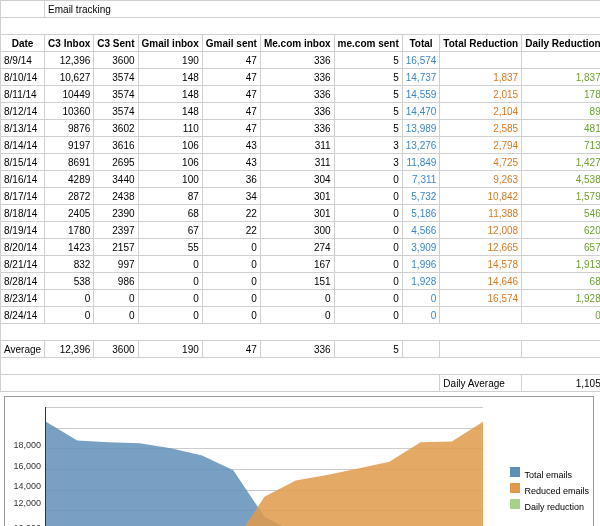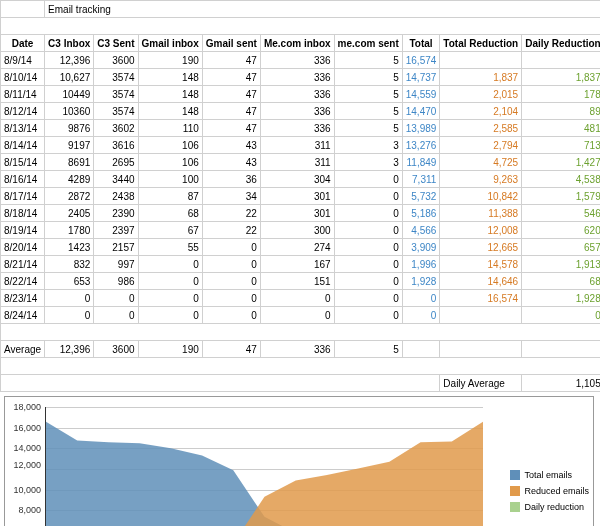--- a/index.html
+++ b/index.html
@@ -50,33 +50,34 @@
   }
   .plot svg { position:absolute; inset:0; width:100%; height:100%; }
   .ytick {
     position: absolute;
     left: 0;
     width: 36px;
     text-align: right;
     font-size: 9px;
     color: #333;
     transform: translateY(-50%);
+    margin-top: 38px;
   }
   .yline {
     position:absolute; left:40px; right:110px; height:0;
     border-top:1px solid #ccc;
   }
   .legend {
     position: absolute;
     right: 4px;
     top: 70px;
     font-size: 9px;
     line-height: 16px;
   }
-  .legend div { display:flex; align-items:center; gap:4px; }
+  .legend div { display:flex; align-items:flex-start; gap:4px; }
   .sw { width:10px; height:10px; display:inline-block; }
 </style>
 </head>
 <body>
 
 <table class="sheet">
   <tbody>
       <tr>
         <td></td>
         <td class="left" colspan="9">Email tracking</td>
@@ -248,22 +249,22 @@
         <td>997</td>
         <td>0</td>
         <td>0</td>
         <td>167</td>
         <td>0</td>
         <td class="c-blue">1,996</td>
         <td class="c-orange">14,578</td>
         <td class="c-green">1,913</td>
       </tr>
       <tr>
-        <td class="left">8/22/14</td>
-        <td>653</td>
+        <td class="left">8/28/14</td>
+        <td>538</td>
         <td>986</td>
         <td>0</td>
         <td>0</td>
         <td>151</td>
         <td>0</td>
         <td class="c-blue">1,928</td>
         <td class="c-orange">14,646</td>
         <td class="c-green">68</td>
       </tr>
       <tr>

